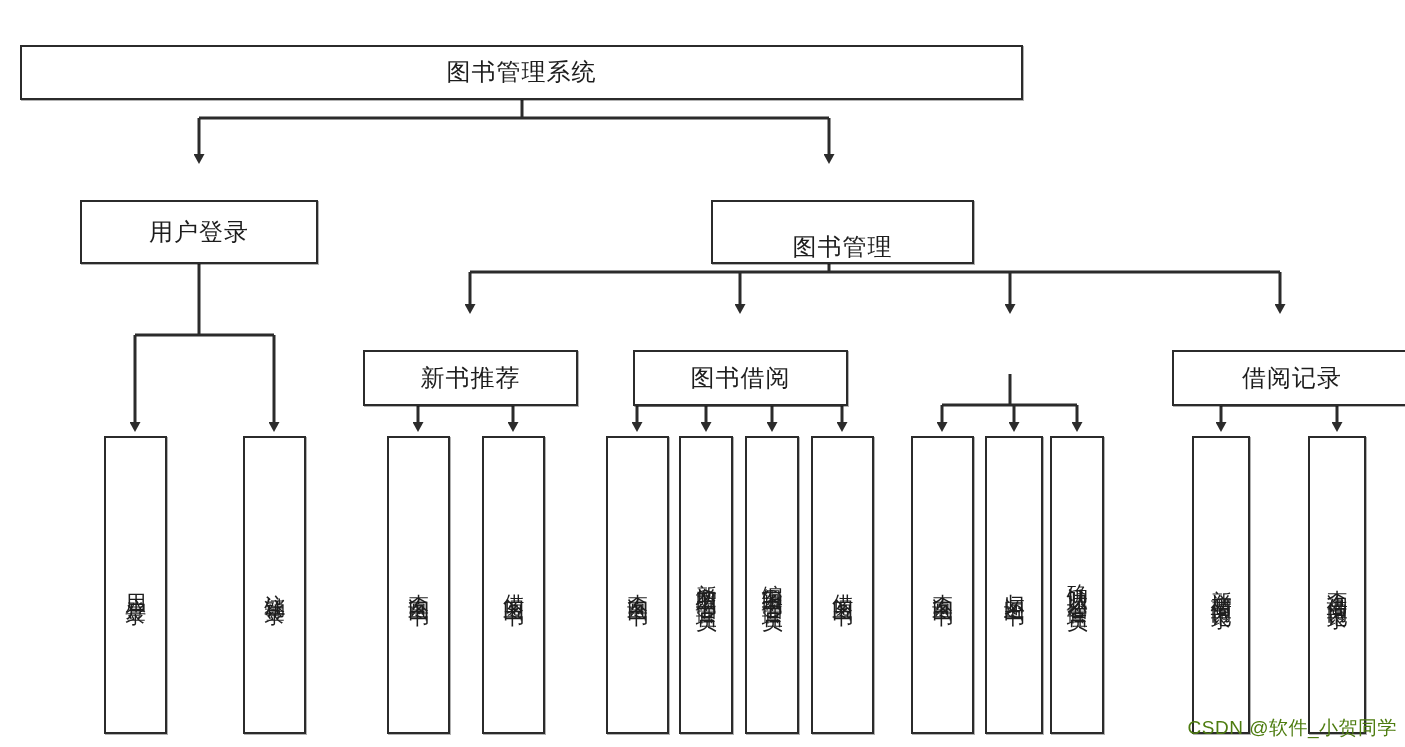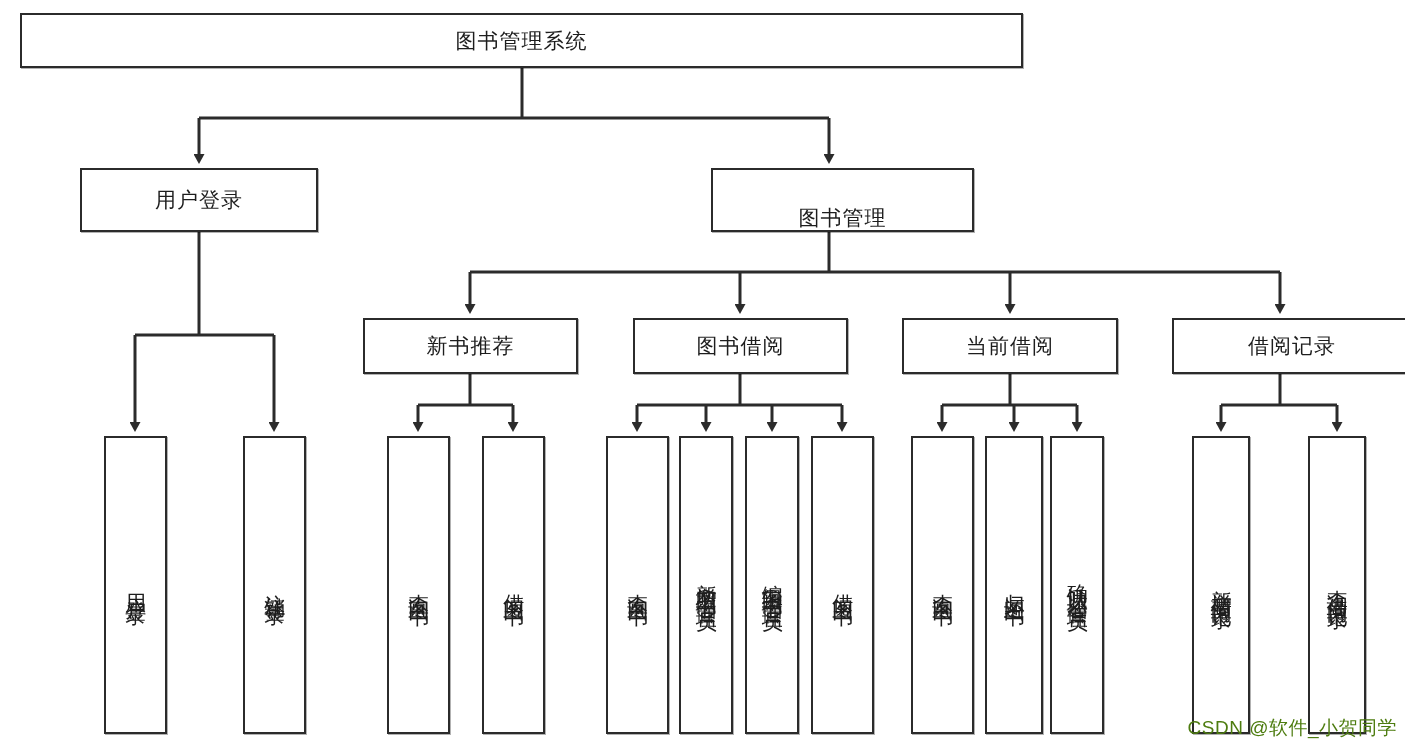--- a/index.html
+++ b/index.html
@@ -31,23 +31,24 @@
     box-sizing: border-box;
     border: 2px solid #2b2b2b;
     background: #ffffff;
     display: flex;
     align-items: center;
     justify-content: center;
     color: #1d1d1d;
     box-shadow: 1px 1px 0 rgba(0,0,0,0.30);
   }
   .node.horiz {
-    font-size: 21px;
+    font-size: 24px;
     letter-spacing: 1px;
     line-height: 1.2;
+    margin-top: 32px;
   }
   .node.vert {
     writing-mode: vertical-rl;
     text-orientation: upright;
     font-size: 21px;
     letter-spacing: 4px;
     line-height: 1.25;
     padding: 6px 0;
     text-align: center;
   }
@@ -141,23 +142,20 @@
   <div class="node horiz" style="left:711px; top:168px; width:263px; height:64px;align-items:flex-end;">
     <span class="label">图书管理</span>
   </div>
 
   <div class="node horiz" style="left:363px; top:318px; width:215px; height:56px;justify-content:center;">
     <span class="label">新书推荐</span>
   </div>
   <div class="node horiz" style="left:633px; top:318px; width:215px; height:56px;">
     <span class="label">图书借阅</span>
   </div>
-  <div class="node horiz" style="left:902px; top:318px; width:216px; height:56px;">
-    <span class="label">当前借阅</span>
-  </div>
   <div class="node horiz" style="left:1172px; top:318px; width:240px; height:56px;">
     <span class="label">借阅记录</span>
   </div>
 
   <div class="node vert" style="left:104px; top:436px; width:63px; height:298px;">
     <span class="label">用户登录</span>
   </div>
   <div class="node vert" style="left:243px; top:436px; width:63px; height:298px;">
     <span class="label">注销登录</span>
   </div>

